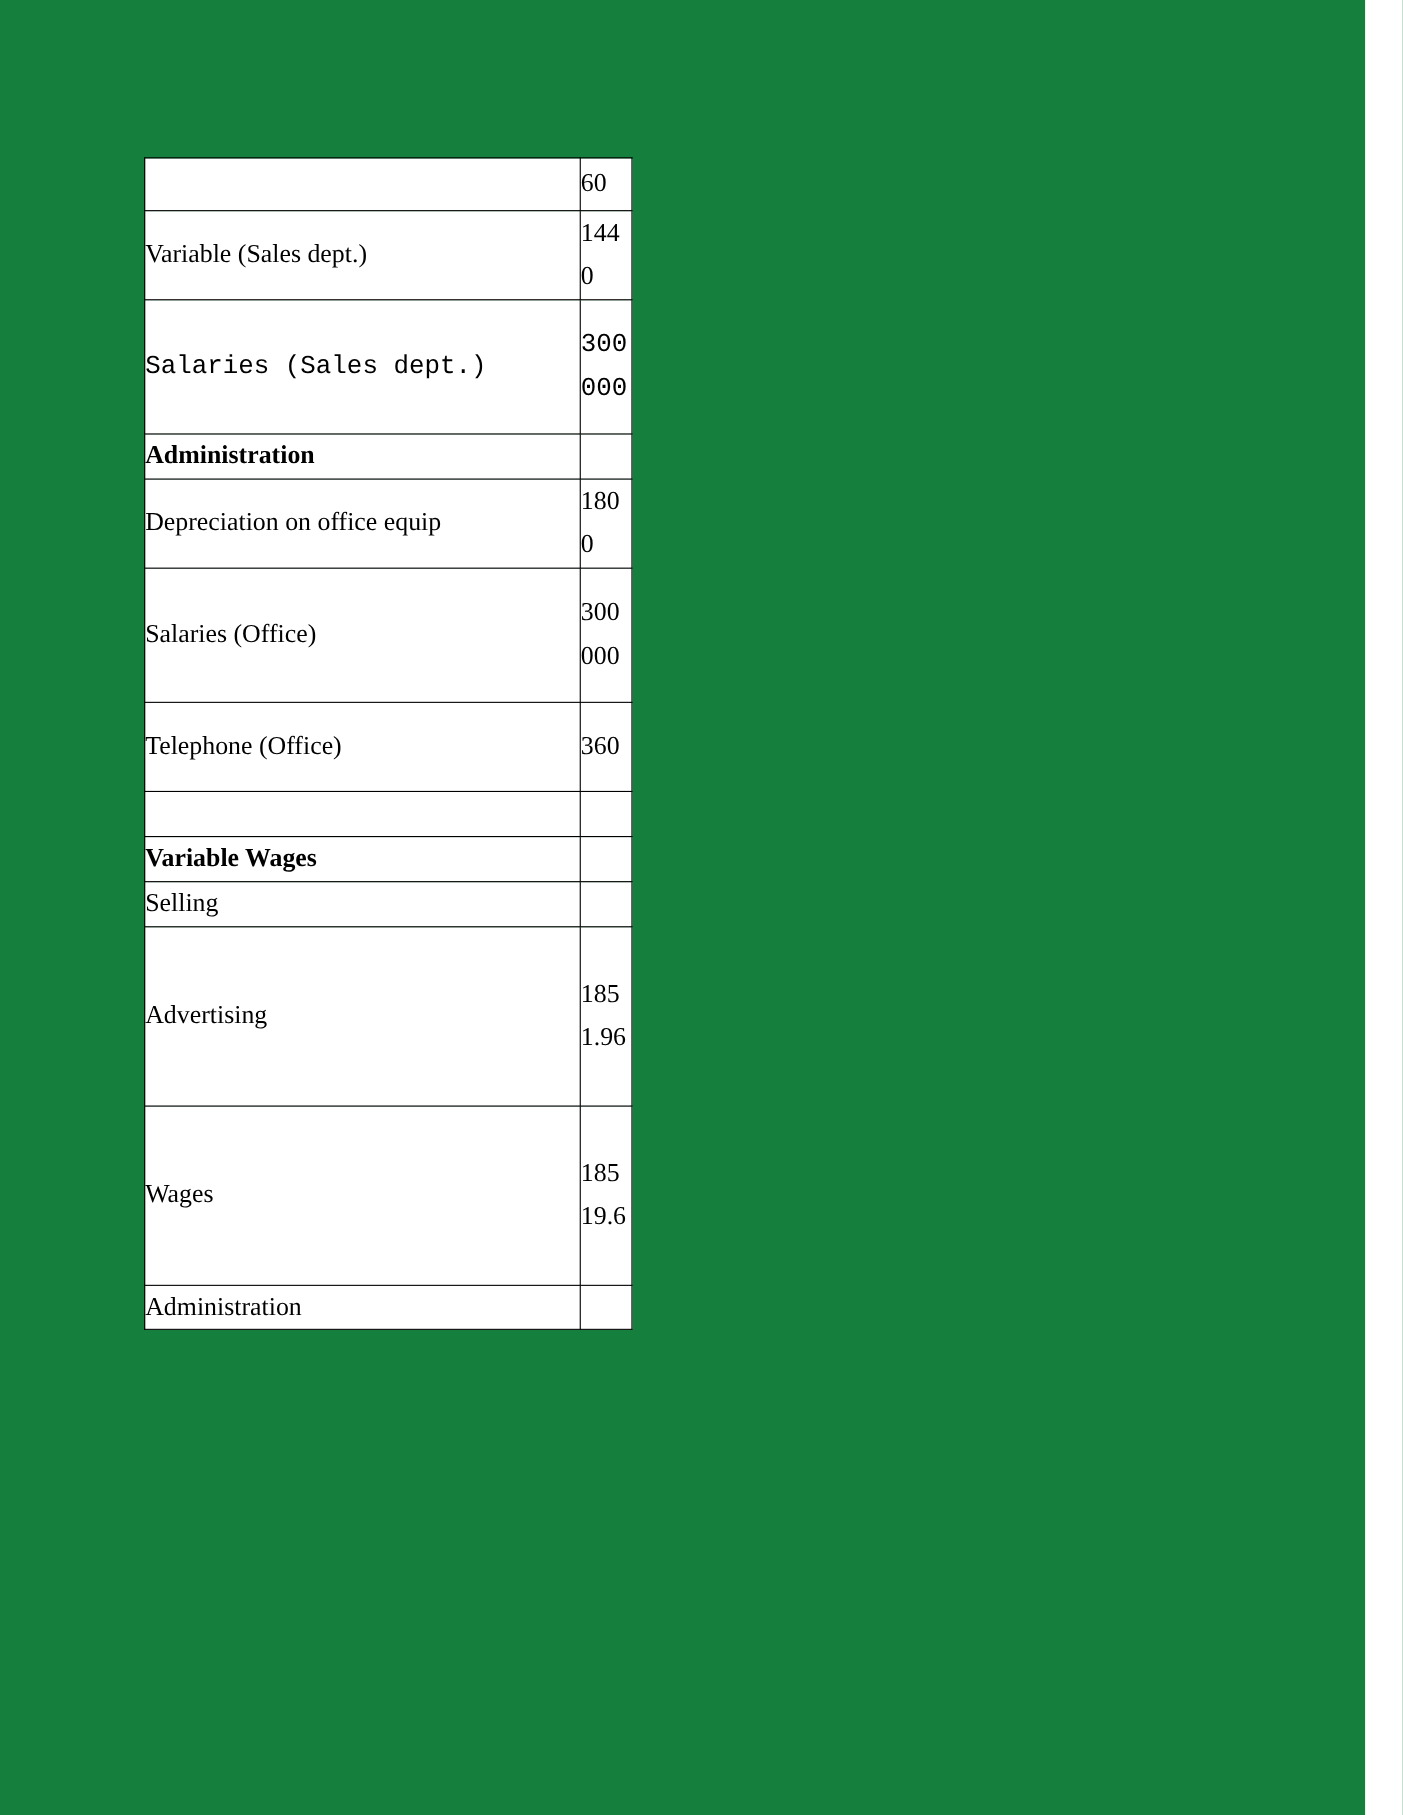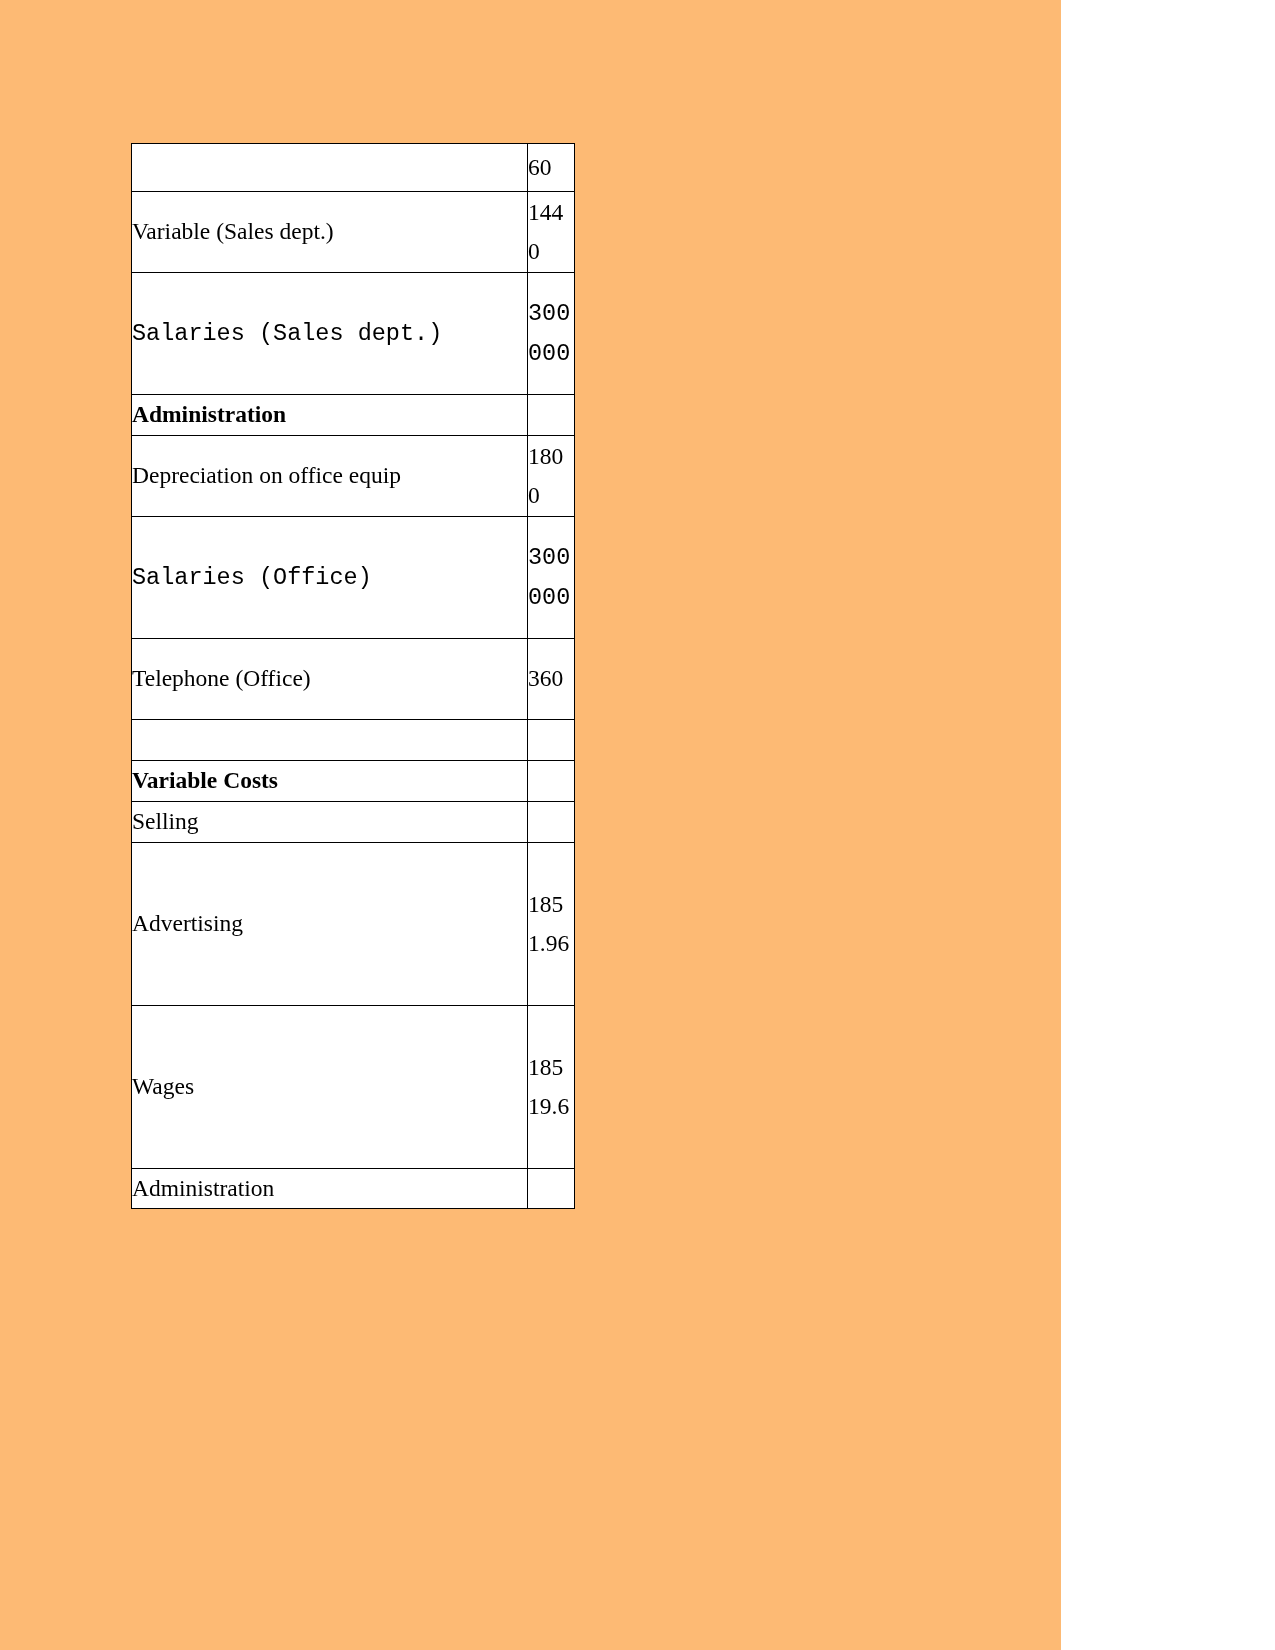--- a/index.html
+++ b/index.html
@@ -12,23 +12,23 @@
     height: 1650px;
     font-family: "Liberation Serif", "DejaVu Serif", serif;
     color: #000000;
     position: relative;
     overflow: hidden;
   }
   #page {
     position: absolute;
     left: 0;
     top: 0;
-    width: 1061px;
+    width: 1241px;
     height: 1650px;
-    background: #fdba74;
+    background: #15803d;
   }
   #cost-table {
     position: absolute;
     left: 131px;
     top: 143px;
     width: 443px;
     border-collapse: collapse;
     table-layout: fixed;
   }
   #cost-table col.c-label { width: 396px; }
@@ -81,34 +81,34 @@
           <td class="value">300000</td>
         </tr>
         <tr style="height: 41px;">
           <td class="label bold ind1">Administration</td>
           <td class="value"></td>
         </tr>
         <tr style="height: 81px; margin-top: 44px;">
           <td class="label ind1">Depreciation on office equip</td>
           <td class="value">1800</td>
         </tr>
-        <tr style="height: 122px; font-family: Liberation Mono, monospace;">
+        <tr style="height: 122px;">
           <td class="label ind1">Salaries (Office)</td>
           <td class="value">300000</td>
         </tr>
         <tr style="height: 81px;">
           <td class="label ind1">Telephone (Office)</td>
           <td class="value">360</td>
         </tr>
         <tr style="height: 41px;">
           <td class="label ind1"></td>
           <td class="value"></td>
         </tr>
         <tr style="height: 41px;">
-          <td class="label bold ind2">Variable Costs</td>
+          <td class="label bold ind2">Variable Wages</td>
           <td class="value"></td>
         </tr>
         <tr style="height: 41px;">
           <td class="label ind2">Selling</td>
           <td class="value"></td>
         </tr>
         <tr style="height: 163px;">
           <td class="label ind3">Advertising</td>
           <td class="value">1851.96</td>
         </tr>

